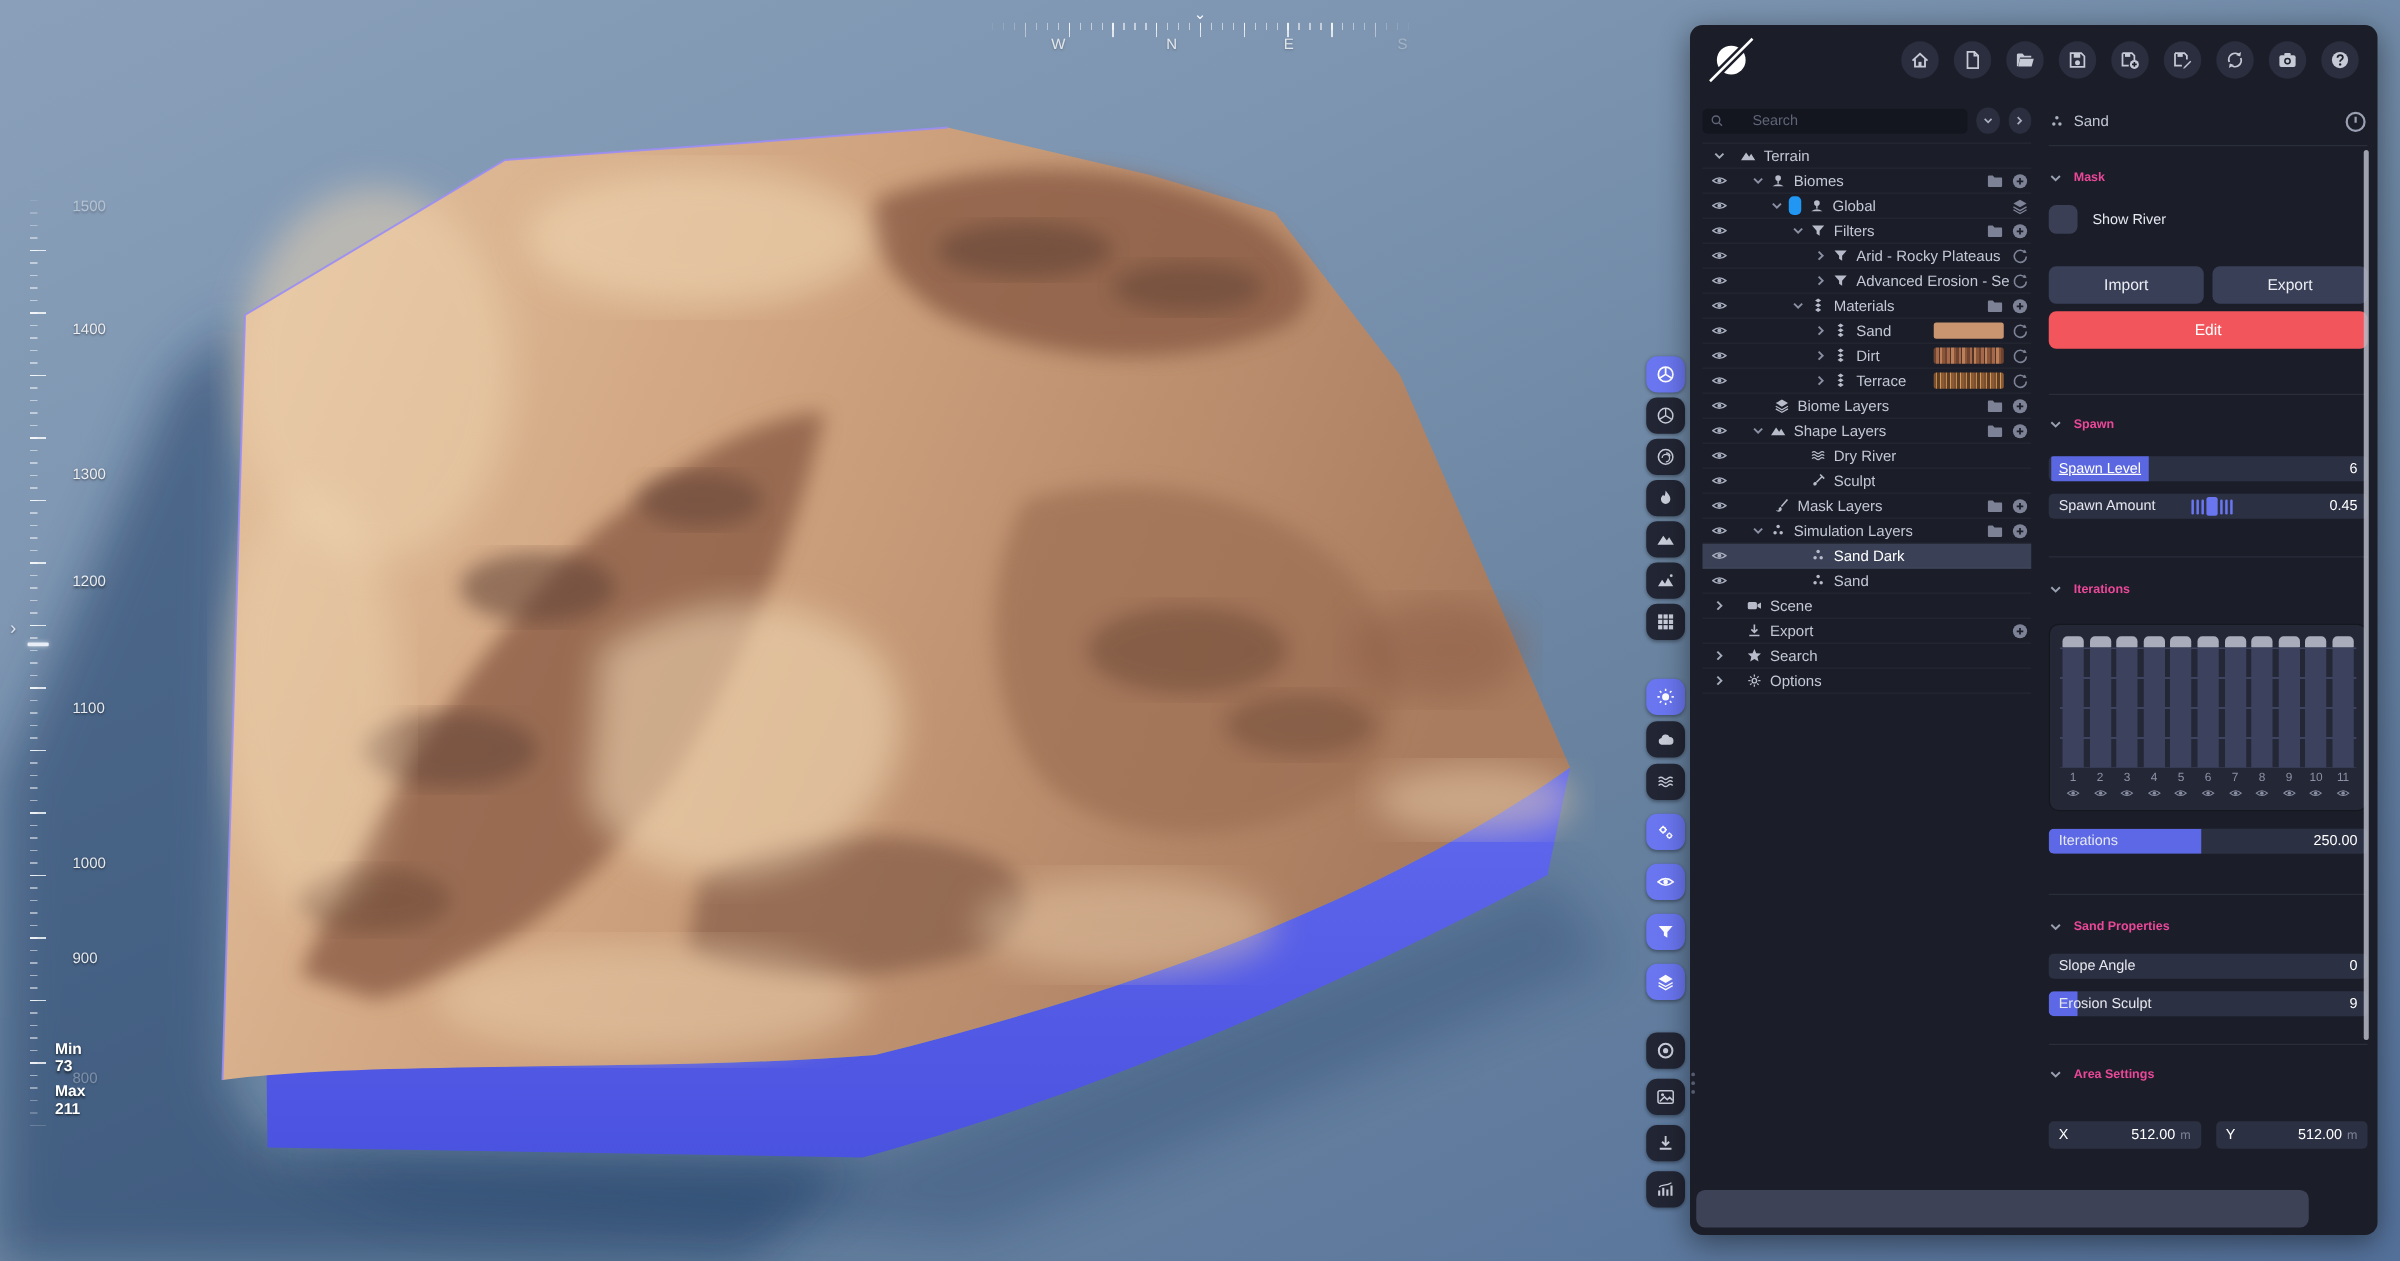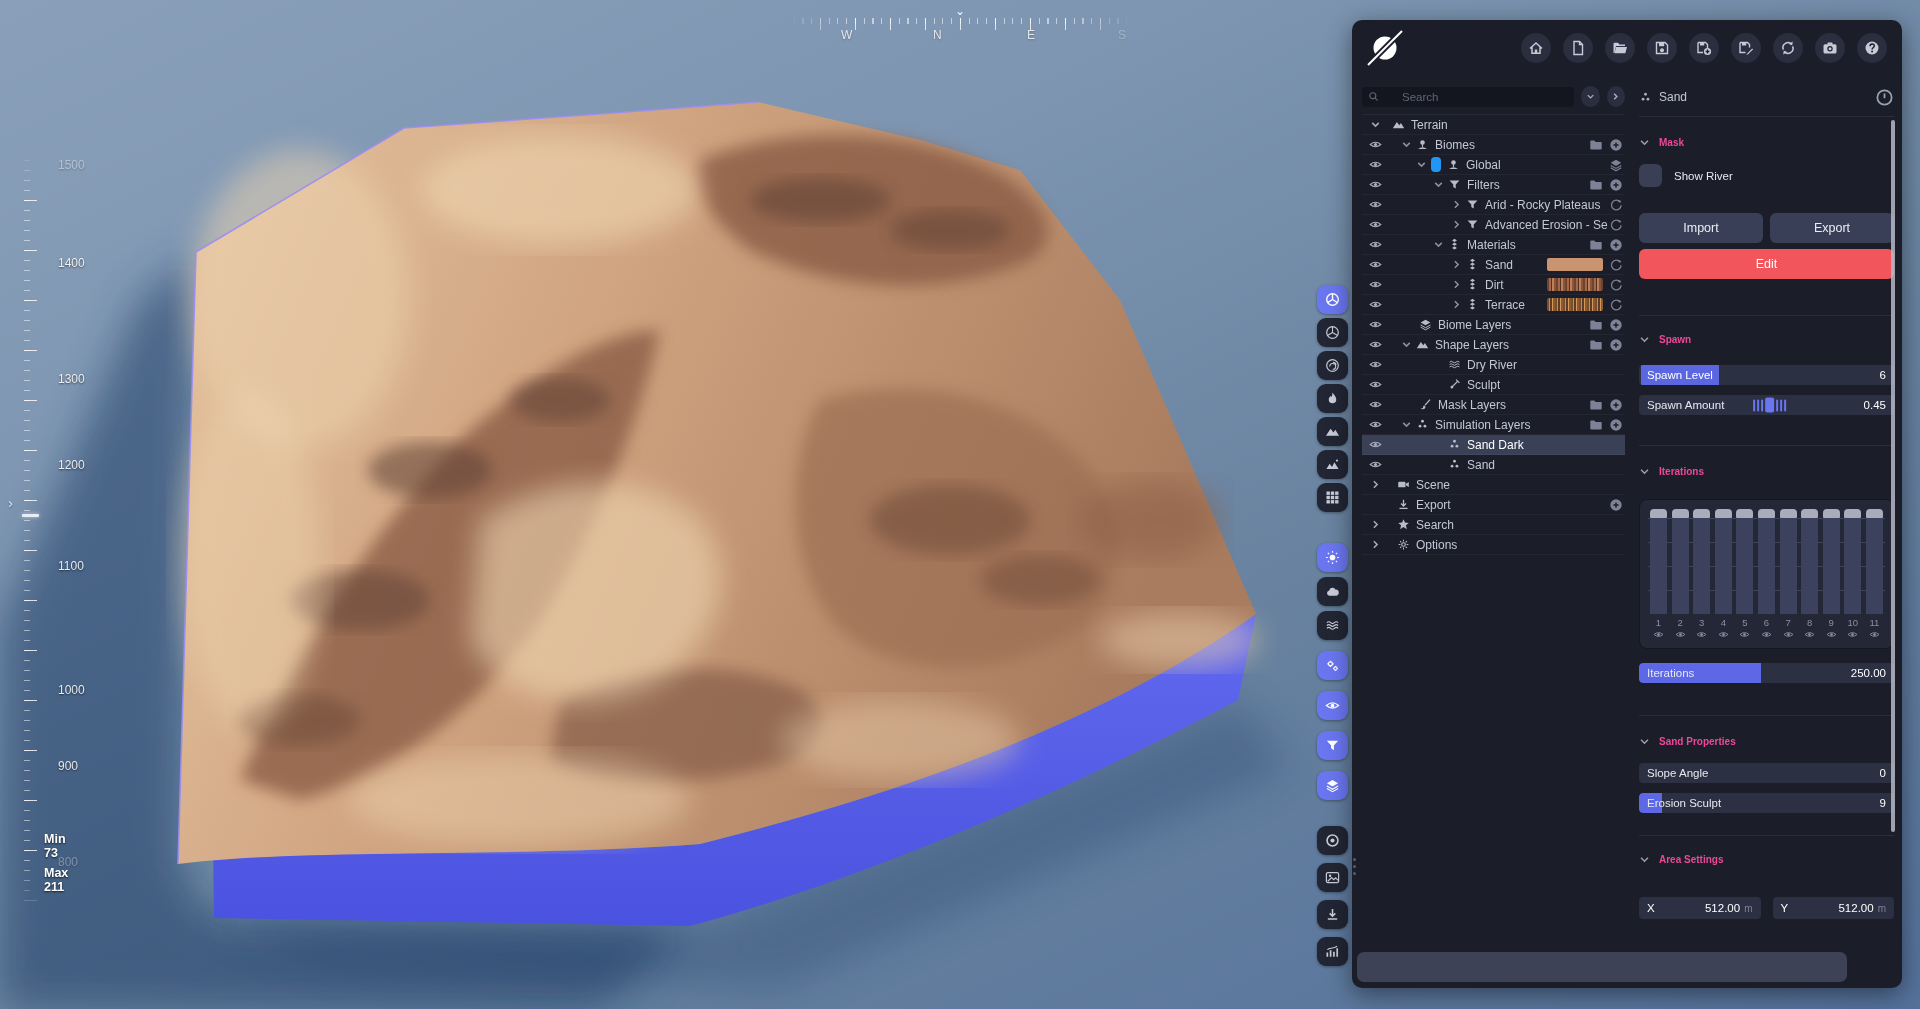--- a/index.html
+++ b/index.html
@@ -82,21 +82,21 @@
   .sec-h svg{width:11px;height:11px;}
   .chk-row{display:flex;align-items:center;gap:12px;font-size:11.5px;color:#e6e8f0;}
   .chk{width:23px;height:23px;border-radius:6px;background:#3a3f55;}
   .btn-row{display:flex;gap:7px;}
   .btn{flex:1;height:30px;border-radius:6px;background:#3a3f58;color:#eceef4;font-size:12.5px;display:flex;align-items:center;justify-content:center;}
   .btn.red{background:#f2555c;color:#fff;}
   .vrow{position:relative;height:20px;background:#2c3043;border-radius:4px;display:flex;align-items:center;padding:0 8px;font-size:11.5px;color:#e6e8f0;overflow:hidden;}
   .vrow .val{margin-left:auto;color:#fff;}
   .vrow .fill{position:absolute;left:0;top:0;bottom:0;background:#5c68e6;border-radius:4px 0 0 4px;}
   .vrow .lab{position:relative;z-index:1;}
-  .pill{background:#5b67e0;border-radius:4px;padding:17px 6px;margin-left:-6px;color:#fff;}
+  .pill{background:#5b67e0;border-radius:4px;padding:17px 6px;margin-left:-6px;color:#fff;text-decoration:underline;}
   .scrub{position:absolute;left:50%;top:50%;transform:translate(-42%,-50%);display:flex;align-items:center;gap:2px;color:#6a76f0;}
   .scrub i{display:block;width:2px;height:12px;background:#6a76f0;border-radius:1px;}
   .scrub i.big{width:9px;height:15px;border-radius:2px;}
   .iter-chart{position:relative;background:#242736;border:1px solid #15171f;border-radius:8px;height:150px;box-sizing:border-box;padding:9px 10px 4px;display:flex;justify-content:space-between;}
   .iter-grid{position:absolute;left:8px;right:8px;top:18px;height:96px;background:repeating-linear-gradient(180deg,#3e4460 0 1px,transparent 1px 24px);}
   .iter-col{position:relative;z-index:1;width:17px;display:flex;flex-direction:column;align-items:center;}
   .iter-cap{width:17px;height:9px;background:#a9adbb;border-radius:4px 4px 1px 1px;}
   .iter-bar{width:17px;height:96px;background:#3c425e;}
   .iter-num{font-size:9.5px;color:#8b90a4;margin-top:3px;}
   .iter-eye{color:#8b90a4;margin-top:1px;display:flex;}

